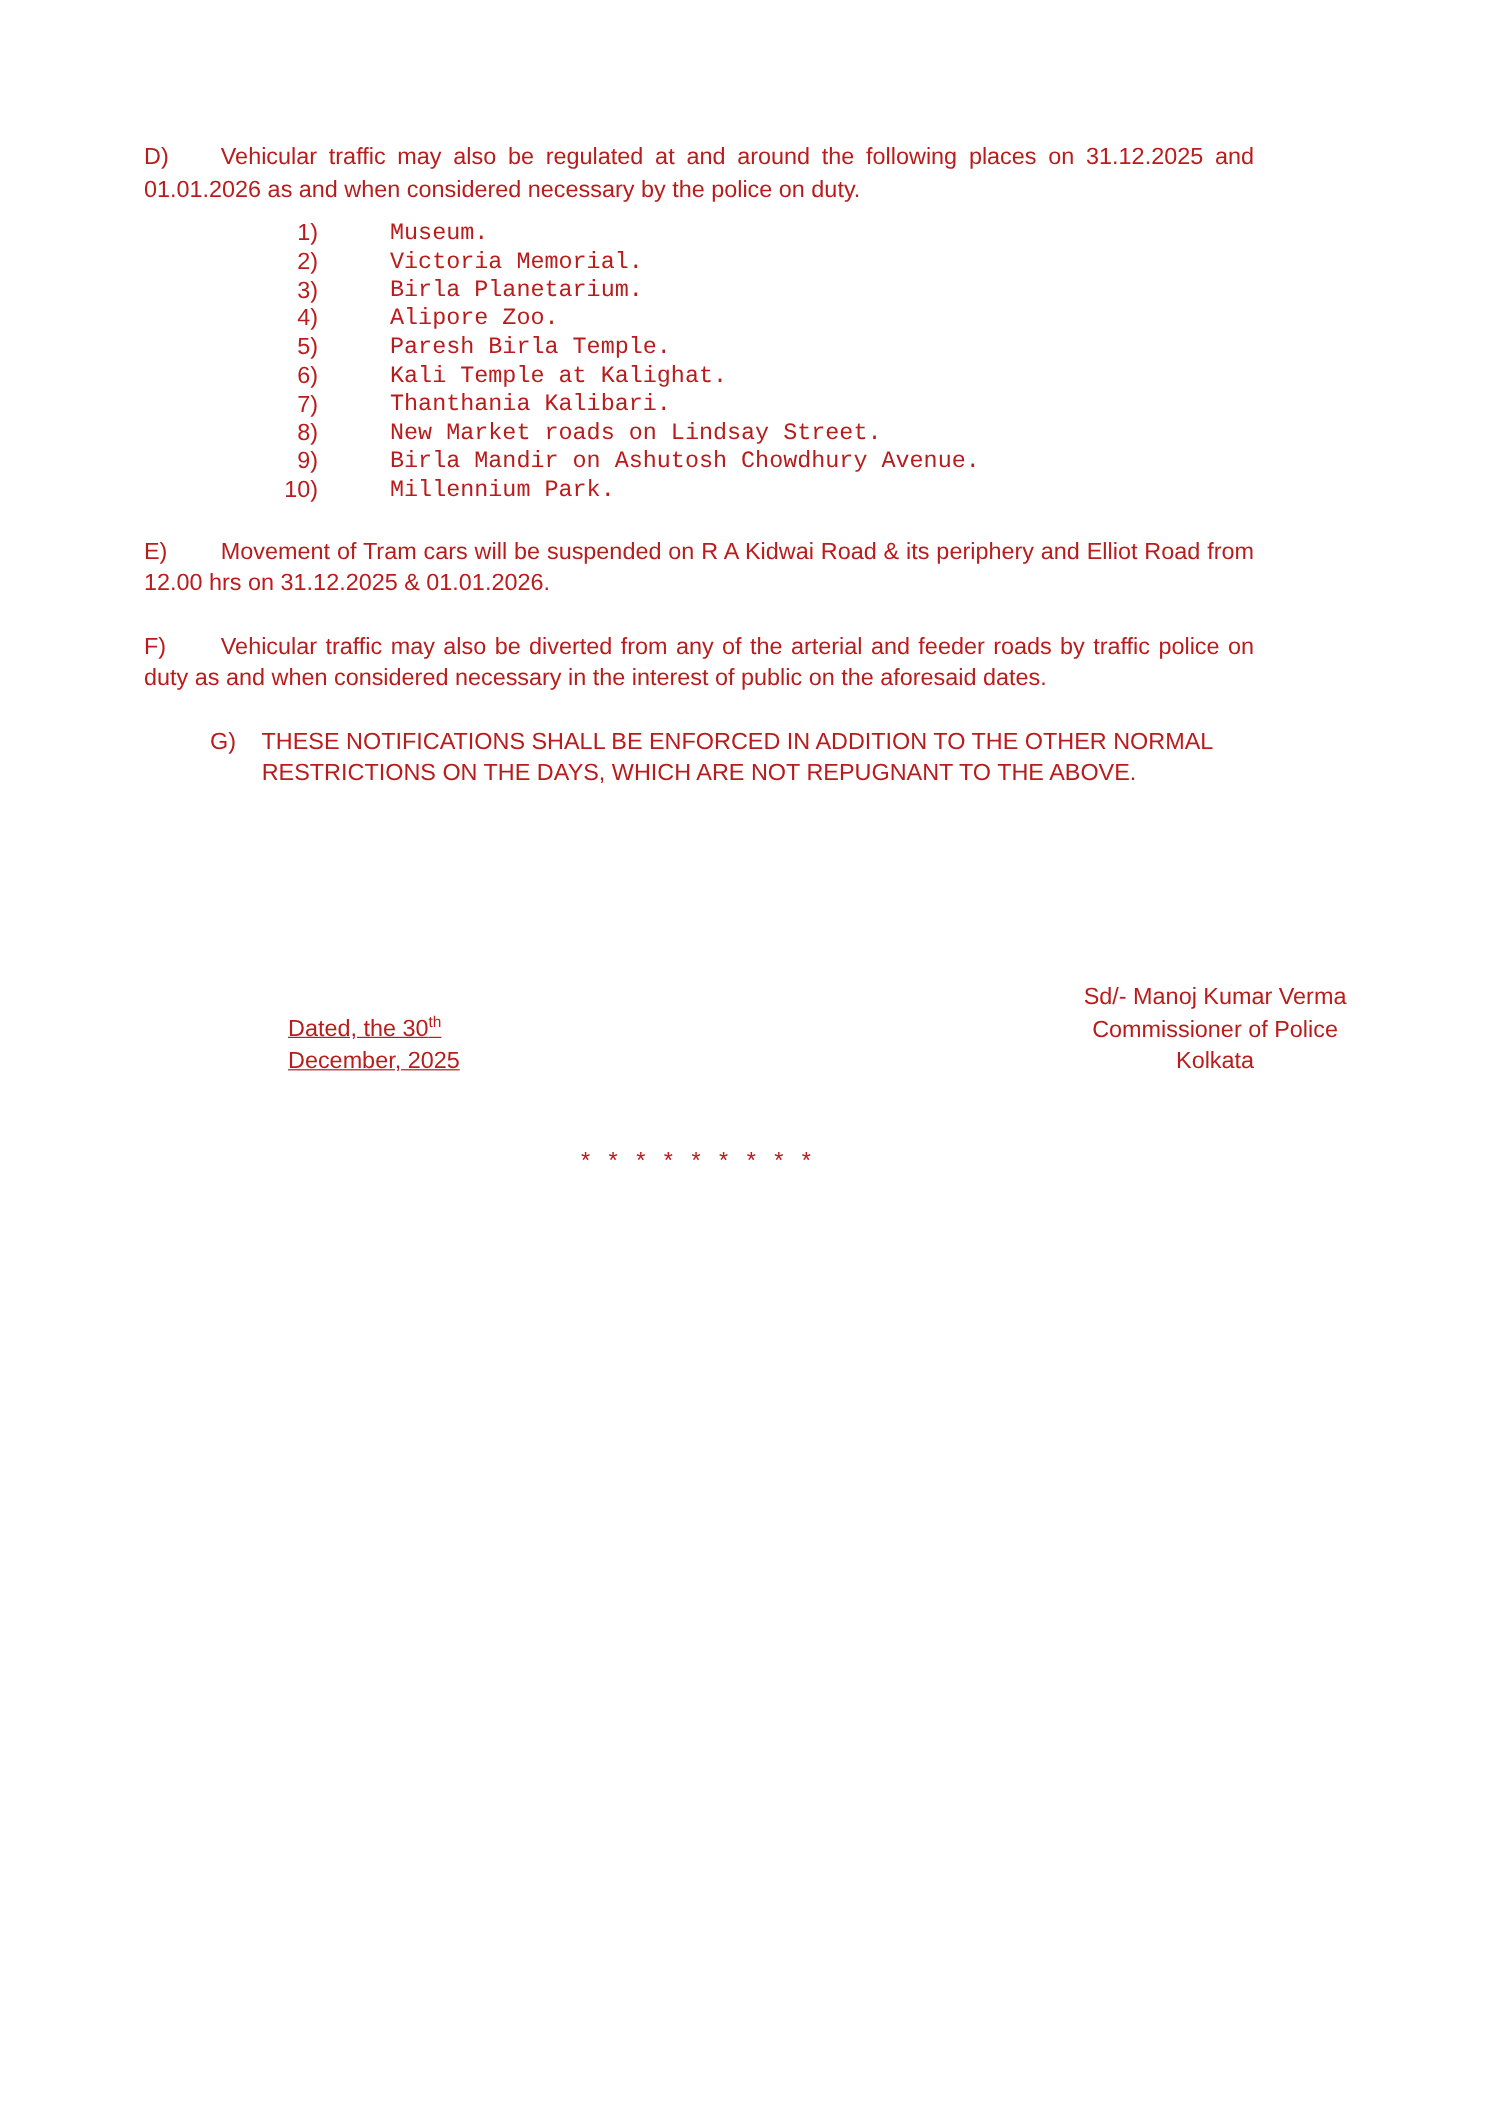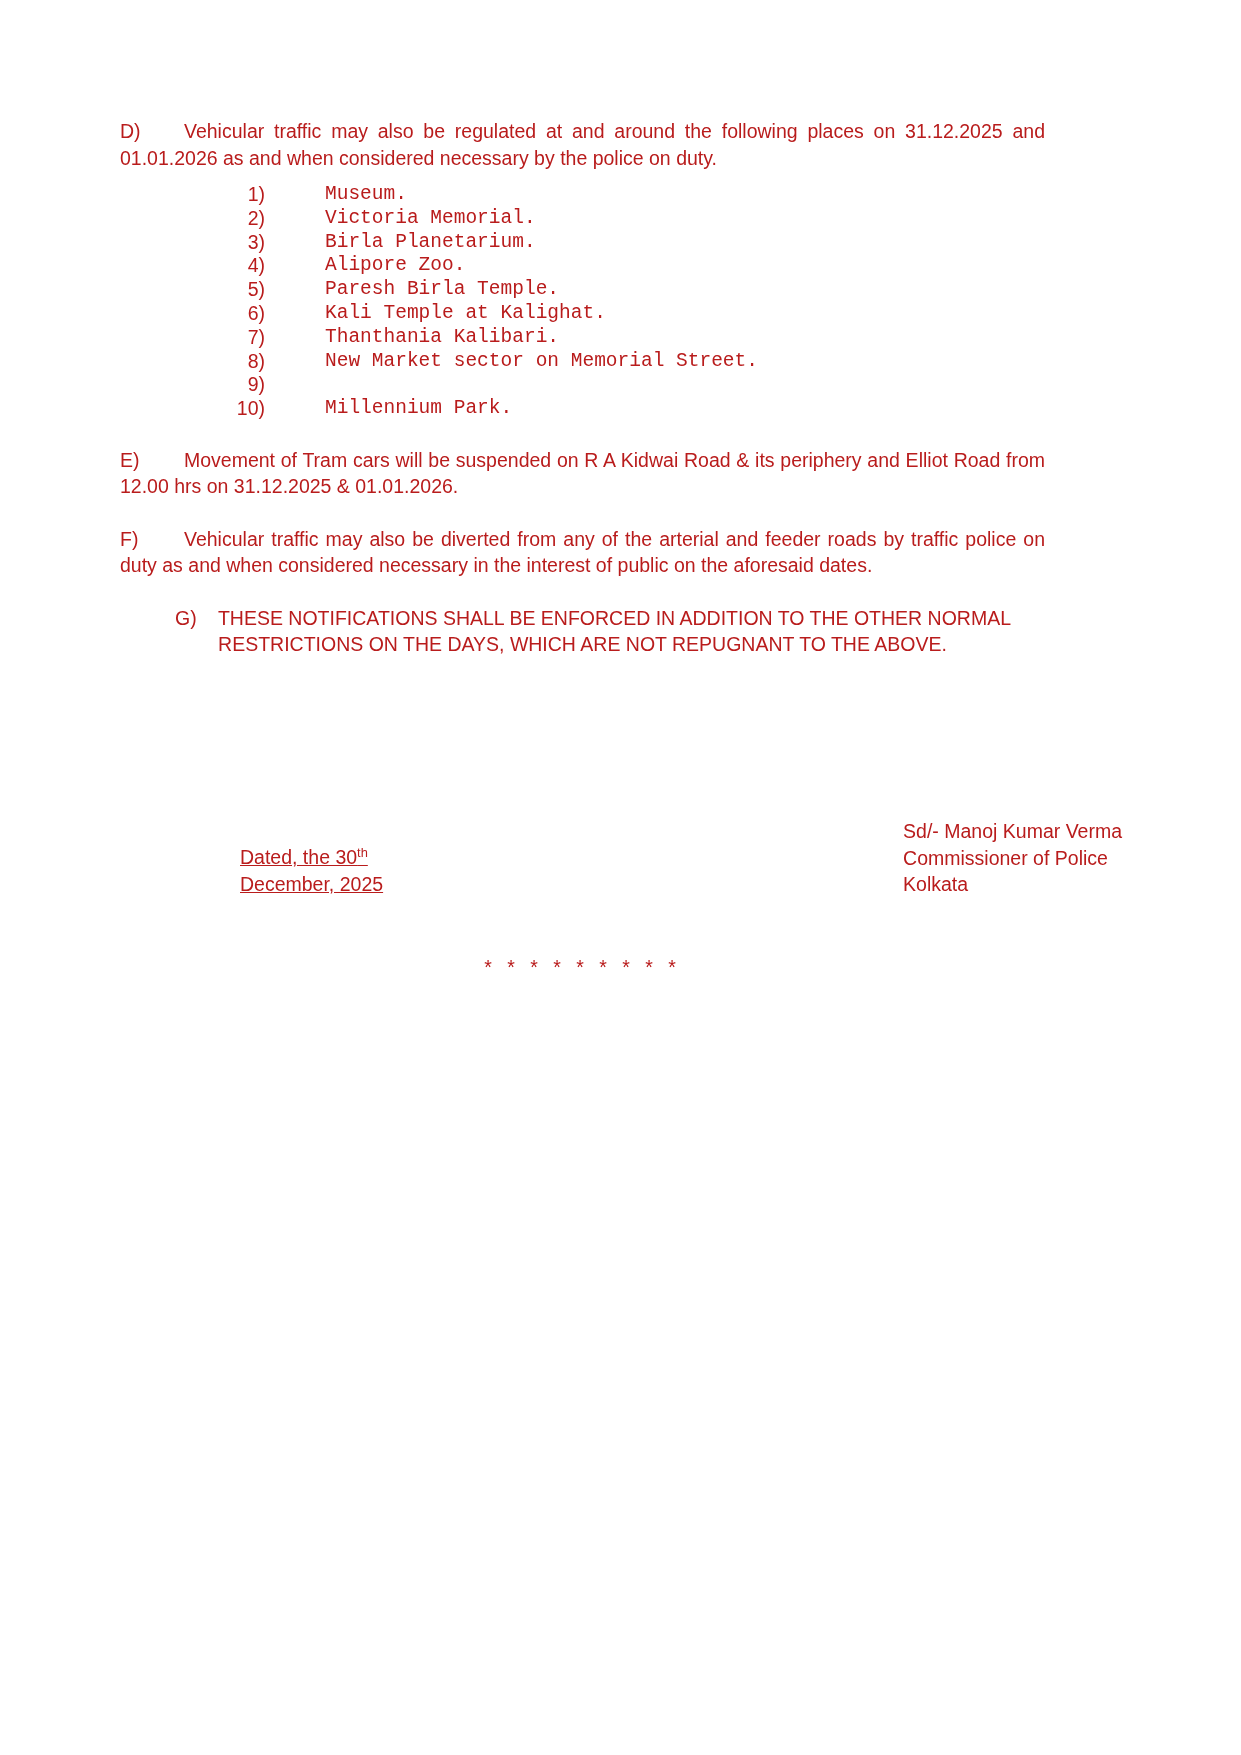--- a/index.html
+++ b/index.html
@@ -65,20 +65,21 @@
     position: absolute;
     left: 120px;
     top: 700px;
     width: 925px;
     height: 110px;
   }
   .sig-right {
     position: absolute;
     right: 43px;
     top: 0;
+    text-align: center;
     font-size: 19.5px;
     line-height: 1.37;
   }
   .sig-left {
     position: absolute;
     left: 0;
     top: 26px;
     font-size: 19.5px;
     line-height: 1.37;
     text-decoration: underline;
@@ -133,24 +134,25 @@
       <li>
         <span class="num">6)</span>
           <span class="txt">Kali Temple at Kalighat.</span>
       </li>
       <li>
         <span class="num">7)</span>
           <span class="txt">Thanthania Kalibari.</span>
       </li>
       <li>
         <span class="num">8)</span>
-          <span class="txt">New Market sector on Memorial Street.</span>
+          <span class="txt">New Market roads on Lindsay Street.</span>
       </li>
       <li>
         <span class="num">9)</span>
+          <span class="txt">Birla Mandir on Ashutosh Chowdhury Avenue.</span>
       </li>
       <li>
         <span class="num">10)</span>
           <span class="txt">Millennium Park.</span>
       </li>
     </ul>
 
     <div class="spacer-md"></div>
 
     <p class="para">

